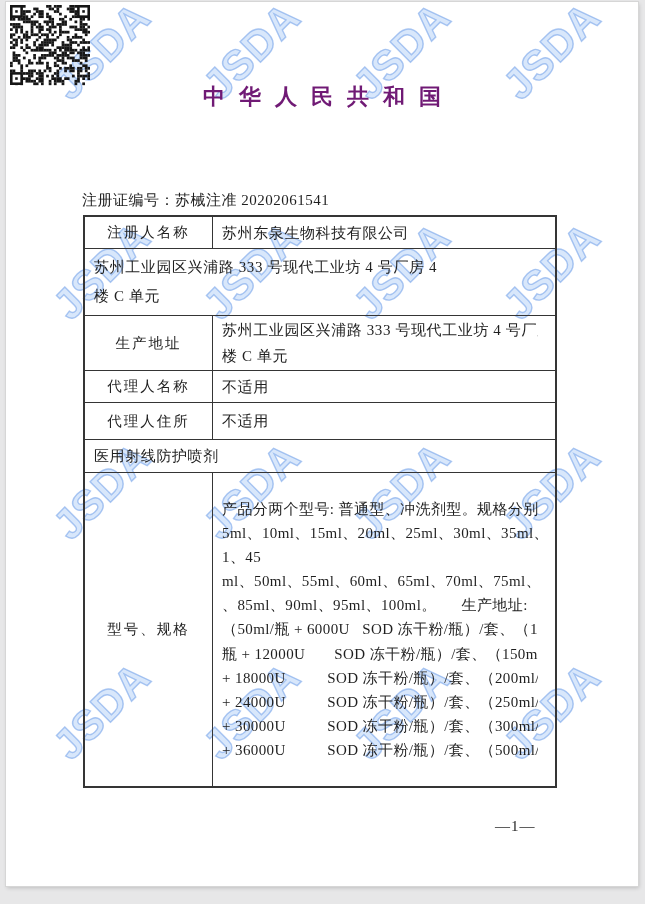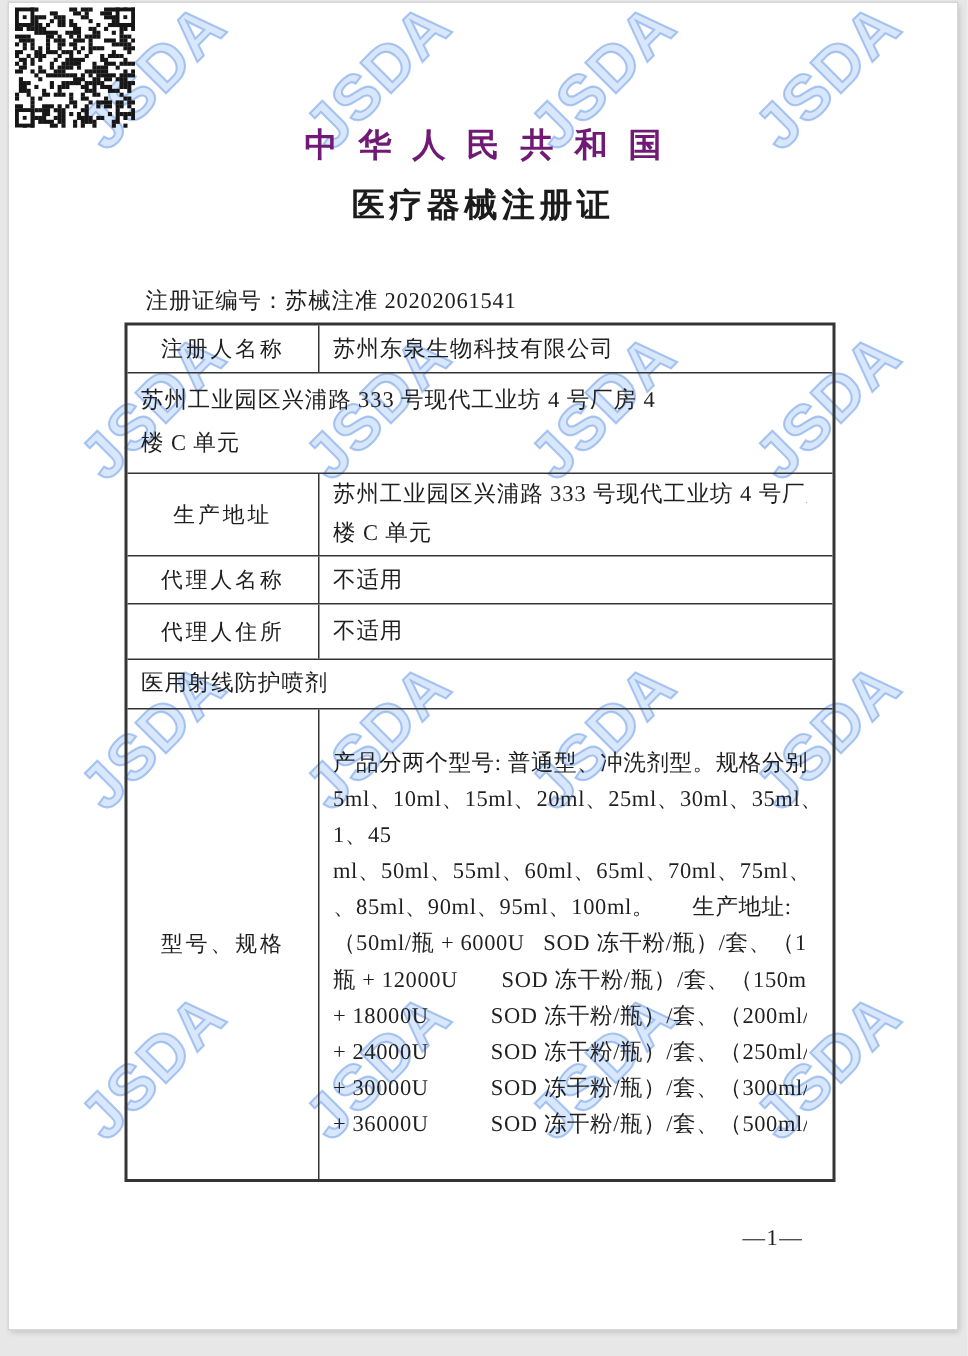--- a/index.html
+++ b/index.html
@@ -32,21 +32,21 @@
     position:absolute; left:0; top:80px; width:100%; text-align:center;
     font-family:"Liberation Sans","DejaVu Sans",sans-serif;
     font-size:22px; font-weight:bold; letter-spacing:14px; padding-left:14px;
     box-sizing:border-box; color:#701a75;
   }
   .title2 {
     position:absolute; left:0; top:120px; width:100%; text-align:center;
     font-family:"Liberation Sans","DejaVu Sans",sans-serif;
     font-size:22px; font-weight:bold; letter-spacing:3px; color:#1b1b1b;
   }
-  .regline { position:absolute; left:91px; top:189px; font-size:15px; letter-spacing:0.5px; }
+  .regline { position:absolute; left:76px; top:189px; font-size:15px; letter-spacing:0.5px; }
   .cert-table {
     position:absolute; left:77px; top:213px; width:474px;
     border:2px solid #353535; box-sizing:border-box;
   }
   .trow { display:flex; box-sizing:border-box; }
   .trow + .trow { border-top:1px solid #353535; }
   .tlabel {
     width:128px; flex:0 0 128px; border-right:1px solid #353535;
     display:flex; align-items:center; justify-content:center;
     font-size:14.5px; letter-spacing:2px; box-sizing:border-box;
@@ -546,21 +546,20 @@
           <rect x="2" y="2" width="1" height="1" fill="#161616"></rect>
           <rect x="26" y="0" width="5" height="5" fill="#161616"></rect>
           <rect x="27" y="1" width="3" height="3" fill="#ffffff"></rect>
           <rect x="28" y="2" width="1" height="1" fill="#161616"></rect>
           <rect x="0" y="26" width="5" height="5" fill="#161616"></rect>
           <rect x="1" y="27" width="3" height="3" fill="#ffffff"></rect>
           <rect x="2" y="28" width="1" height="1" fill="#161616"></rect>
         </svg>
 
       <div class="title1">中华人民共和国</div>
-      <div class="title2">医疗器械注册证</div>
 
       <div class="regline"><span>注册证编号：</span><span>苏械注准 20202061541</span></div>
 
       <div class="cert-table">
 
         <div class="trow" style="height:31px">
           <div class="tlabel">注册人名称</div>
           <div class="tvalue">
             <div class="vline">苏州东泉生物科技有限公司</div>
           </div>

